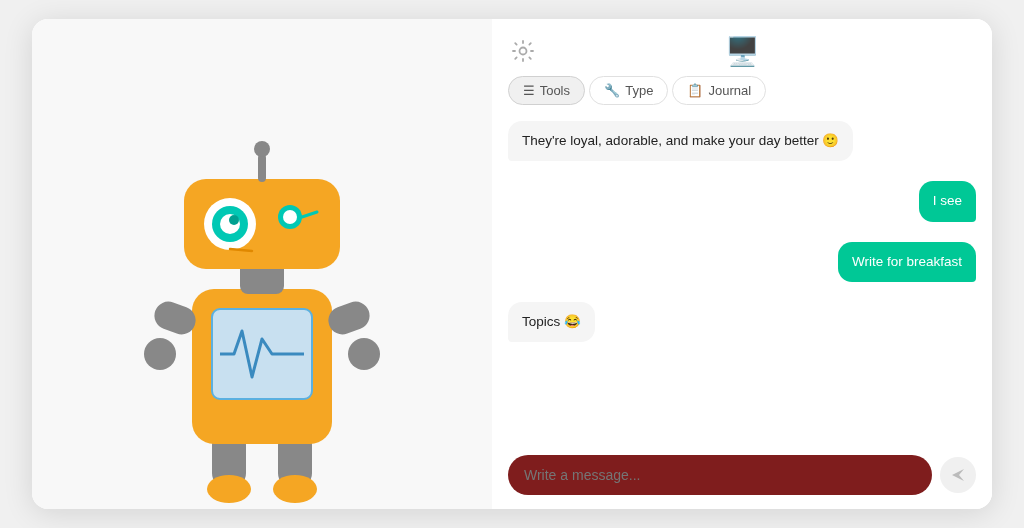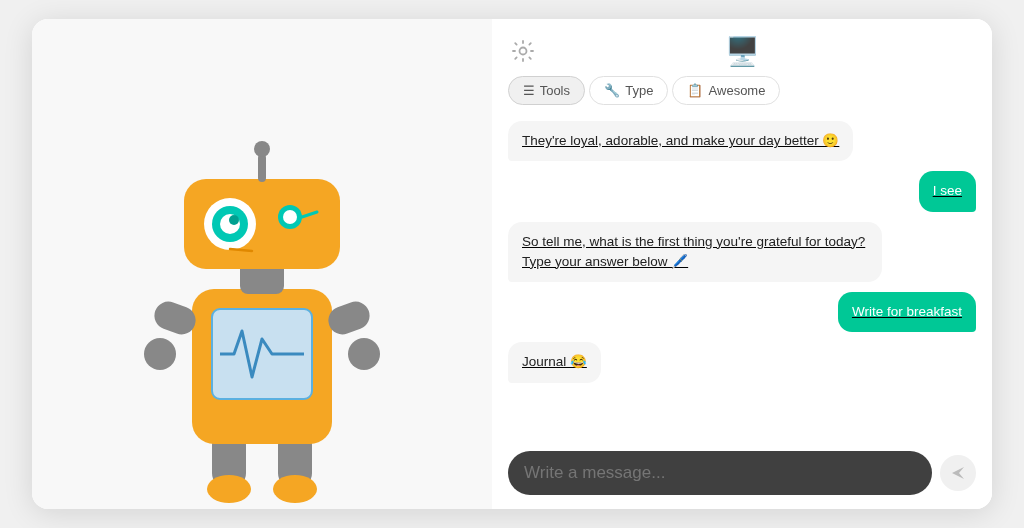--- a/index.html
+++ b/index.html
@@ -85,22 +85,21 @@
     }
     .tab-icon {
       font-size: 13px;
     }
     .chat-body {
       flex: 1;
       overflow-y: auto;
       padding: 8px 16px;
       display: flex;
       flex-direction: column;
-      gap: 10px;
-      text-decoration: underline;
+      gap: 20px;
     }
     .message-bot {
       background: #f5f5f5;
       border-radius: 14px 14px 14px 4px;
       padding: 10px 14px;
       font-size: 13.5px;
       color: #222;
       max-width: 80%;
       line-height: 1.5;
       align-self: flex-start;
@@ -116,25 +115,25 @@
       align-self: flex-end;
     }
     .chat-input-row {
       display: flex;
       align-items: center;
       padding: 10px 16px 14px 16px;
       gap: 8px;
     }
     .chat-input {
       flex: 1;
-      background: #404040;
+      background: #7f1d1d;
       border: none;
       border-radius: 22px;
       padding: 12px 16px;
-      font-size: 17px;
+      font-size: 14px;
       color: #999;
       outline: none;
     }
     .send-btn {
       width: 36px;
       height: 36px;
       background: #f0f0f0;
       border: none;
       border-radius: 50%;
       display: flex;
@@ -218,39 +217,36 @@
       <div class="tab active">
         <span class="tab-icon">☰</span>
         <span>Tools</span>
       </div>
       <div class="tab">
         <span class="tab-icon">🔧</span>
         <span>Type</span>
       </div>
       <div class="tab">
         <span class="tab-icon">📋</span>
-        <span>Awesome</span>
+        <span>Journal</span>
       </div>
     </div>
 
     <div class="chat-body">
       <div class="message-bot">
         <span>They're loyal, adorable, and make your day better 🙂</span>
       </div>
       <div class="message-user">
         <span>I see</span>
       </div>
-      <div class="message-bot">
-        <span>So tell me, what is the first thing you're grateful for today? Type your answer below 🖊️</span>
-      </div>
       <div class="message-user">
         <span>Write for breakfast</span>
       </div>
       <div class="message-bot">
-        <span>Journal 😂</span>
+        <span>Topics 😂</span>
       </div>
     </div>
 
     <div class="chat-input-row">
       <input class="chat-input" type="text" placeholder="Write a message..." style="">
       <button class="send-btn">
         <svg width="18" height="18" viewBox="0 0 18 18" fill="none" xmlns="http://www.w3.org/2000/svg">
           <path d="M3 9l12-6-5 6 5 6-12-6z" fill="#bbb"></path>
         </svg>
       </button>

